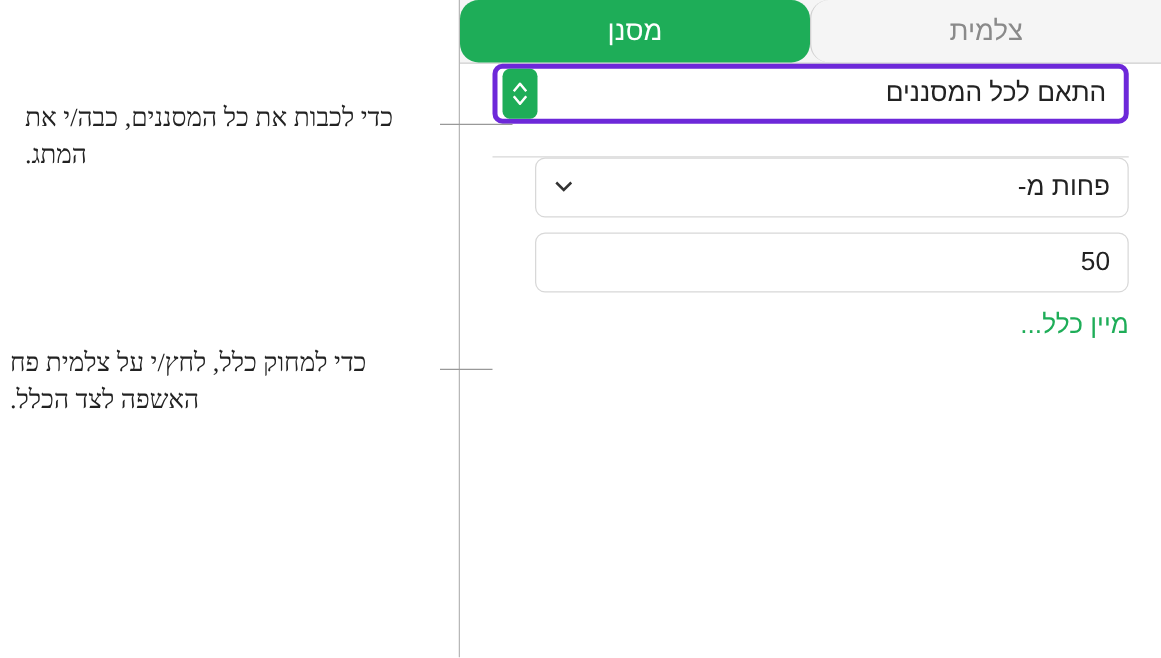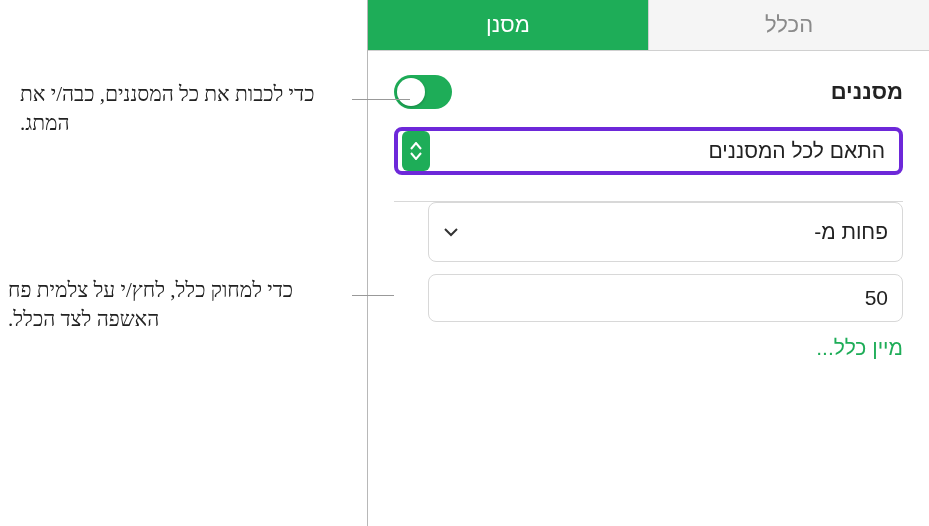--- a/index.html
+++ b/index.html
@@ -30,20 +30,21 @@
       background: #f5f5f5;
     }
     .tab {
       flex: 1;
       text-align: center;
       padding: 12px 0;
       font-size: 22px;
       color: #8a8a8a;
       cursor: pointer;
       border-left: 1px solid #d0d0d0;
+      border-radius: 15px;
     }
     .tab:last-child {
       border-left: none;
     }
     .tab.active {
       background: #1ead58;
       color: #fff;
       font-weight: 500;
     }
     .section-header {
@@ -130,21 +131,21 @@
     .rule-body {
       padding: 0 26px 0 60px;
     }
     .condition-select {
       display: flex;
       align-items: center;
       justify-content: space-between;
       flex-direction: row;
       border: 1px solid #d8d8d8;
       border-radius: 8px;
-      height: 60px;
+      height: 48px;
       padding: 0 14px;
       margin-bottom: 12px;
       background: #fff;
       cursor: pointer;
     }
     .condition-text {
       font-size: 21px;
       color: #222;
     }
     .chevron {
@@ -186,33 +187,27 @@
       background: #999;
     }
   </style>
 </head>
 <body>
 
 <div class="panel">
 
   <div class="tabs">
     <div class="tab">
-      <span>הכלל</span>
+      <span>צלמית</span>
     </div>
     <div class="tab active">
       <span>מסנן</span>
     </div>
   </div>
 
-  <div class="section-header">
-    <div class="section-title">מסננים</div>
-    <div class="toggle">
-      <div class="toggle-knob"></div>
-    </div>
-  </div>
 
   <div class="select-row">
     <div class="select-box">
       <span class="select-box-text">התאם לכל המסננים</span>
       <span class="stepper">
         <svg width="12" height="8" viewBox="0 0 12 8">
             <path d="M1 7 L6 1 L11 7" fill="none" stroke="#fff" stroke-width="2"></path>
           </svg>
         <svg width="12" height="8" viewBox="0 0 12 8">
             <path d="M1 1 L6 7 L11 1" fill="none" stroke="#fff" stroke-width="2"></path>

